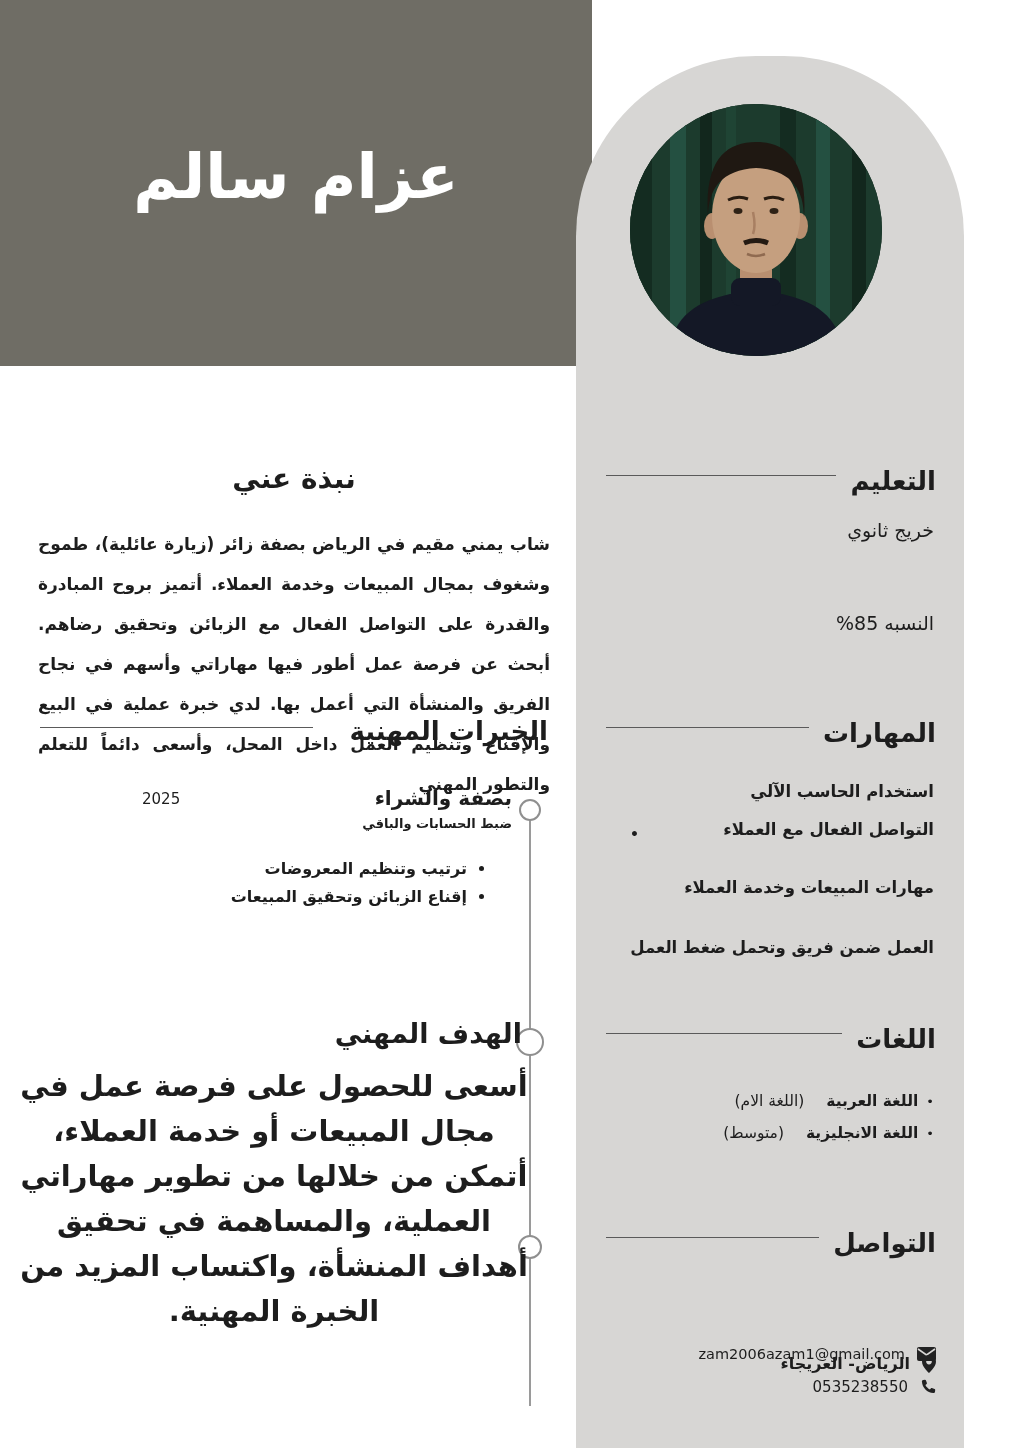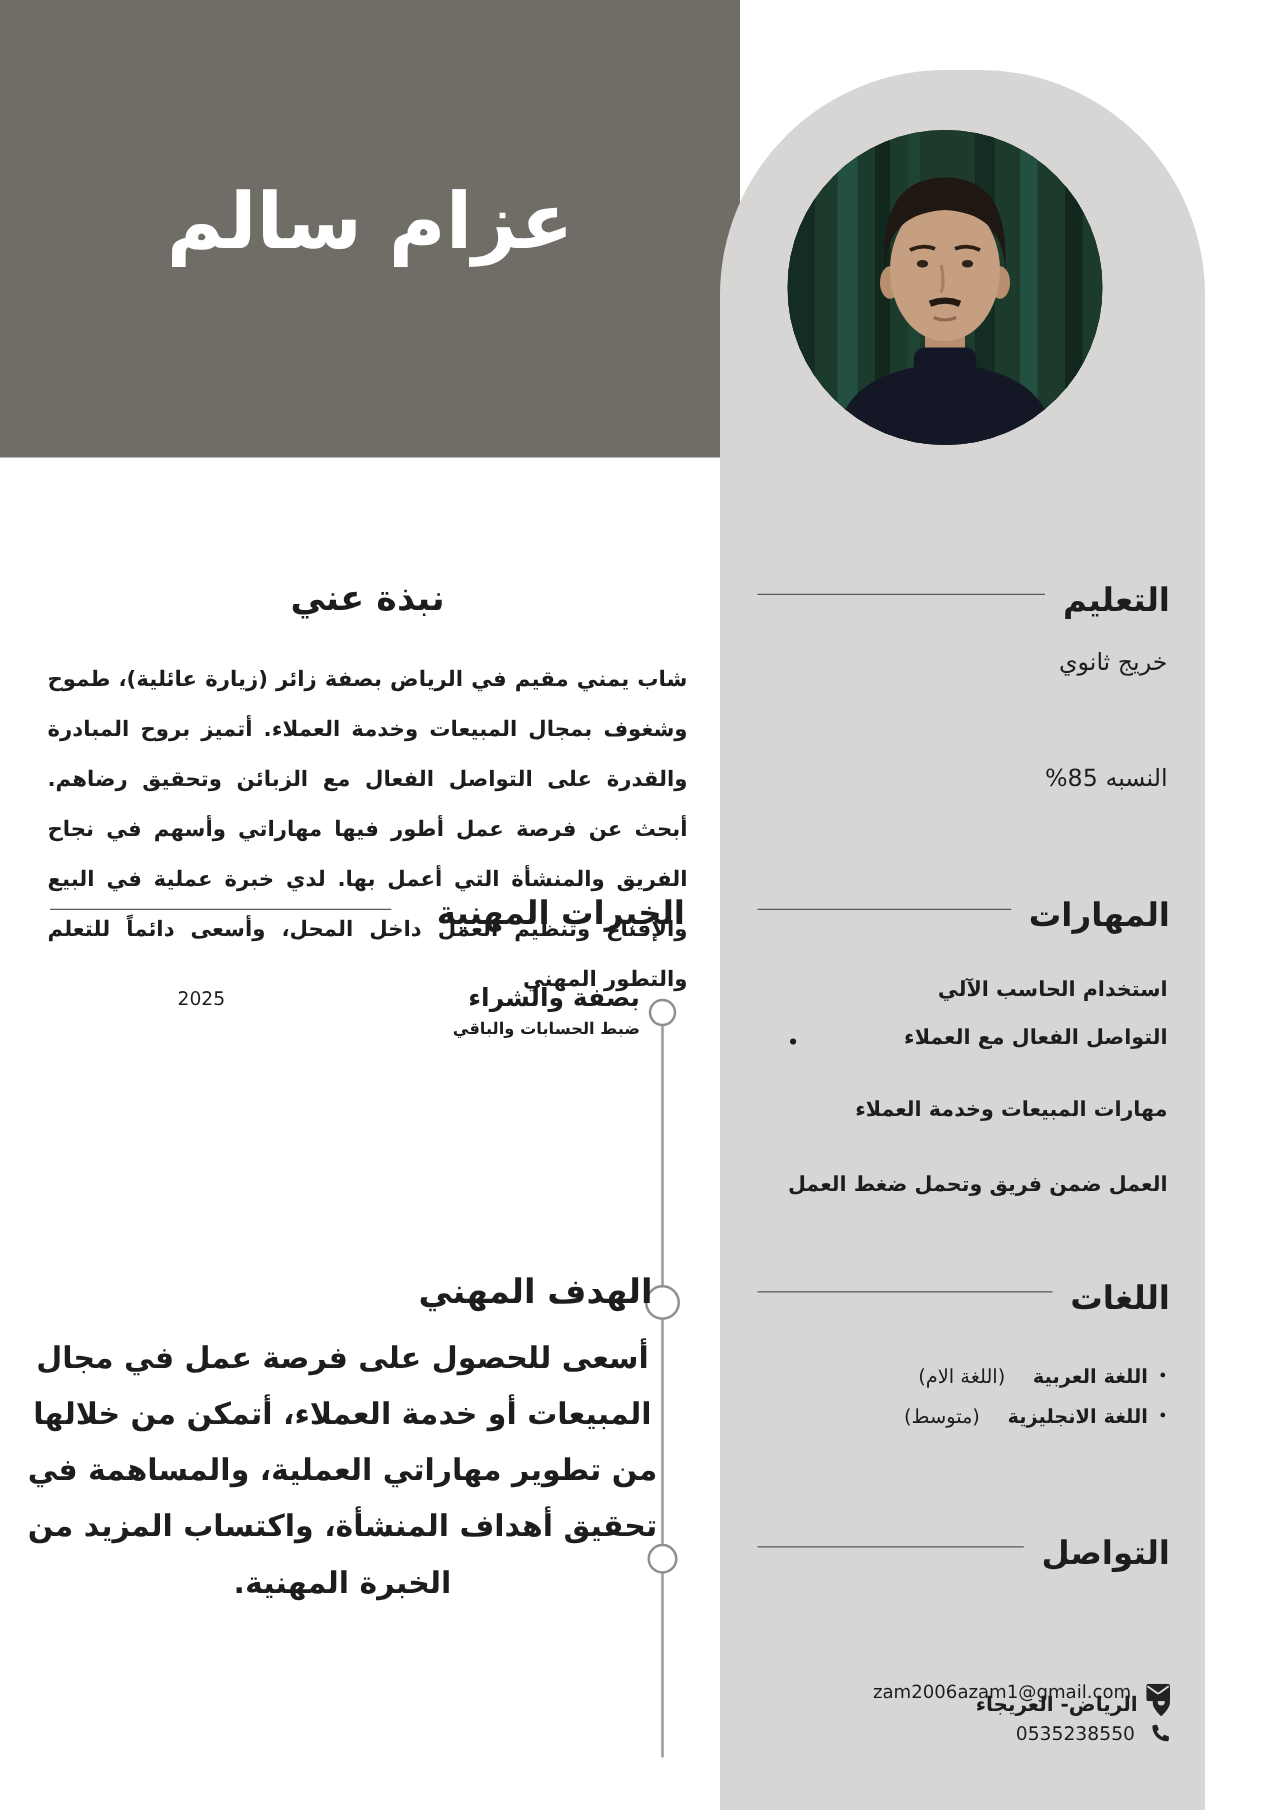--- a/index.html
+++ b/index.html
@@ -62,21 +62,21 @@
   .job-sub { font-size:13px; font-weight:bold; text-align:right; margin-top:6px; }
   .exp-bullets { margin-top:24px; padding-right:45px; }
   .exp-bullets li { font-size:16px; font-weight:bold; line-height:28px; text-align:right; }
 
   .objective-title {
     position:absolute; top:1018px; left:40px; width:482px;
     font-size:27px; font-weight:bold; text-align:right;
   }
   .objective-text {
     position:absolute; top:1064px; left:12px; width:524px;
-    font-size:24px; font-weight:bold; line-height:45px; text-align:center;
+    font-size:29px; font-weight:bold; line-height:45px; text-align:center;
   }
 
   
   .timeline-line { position:absolute; left:529px; top:810px; width:2px; height:596px; background:#9a9a9a; }
   .tl-circle { position:absolute; background:#ffffff; border:2px solid #8f8f8f; border-radius:50%; }
   .tl-c1 { left:519px; top:799px; width:22px; height:22px; }
   .tl-c2 { left:516px; top:1028px; width:28px; height:28px; }
   .tl-c3 { left:518px; top:1235px; width:24px; height:24px; }
 </style>
 </head>
@@ -99,20 +99,24 @@
 
 <div class="m-head" style="top:716px; left:40px; width:508px;">
   <div class="m-title" style="font-size:26px;">الخبرات المهنية</div>
   <div class="head-line"></div>
 </div>
 
 <div class="exp-entry">
   <div class="job-title">بصفة والشراء</div>
   <div class="job-year">2025</div>
   <div class="job-sub">ضبط الحسابات والباقي</div>
+  <ul class="exp-bullets">
+    <li>ترتيب وتنظيم المعروضات</li>
+    <li>إقناع الزبائن وتحقيق المبيعات</li>
+  </ul>
 </div>
 
 <div class="objective-title">الهدف المهني</div>
 <div class="objective-text">أسعى للحصول على فرصة عمل في مجال المبيعات أو خدمة العملاء، أتمكن من خلالها من تطوير مهاراتي العملية، والمساهمة في تحقيق أهداف المنشأة، واكتساب المزيد من الخبرة المهنية.</div>
 
 <div class="sidebar">
 
   <div class="photo-wrap">
     <svg viewBox="0 0 252 252" aria-hidden="true">
       <rect width="252" height="252" fill="#1c3b2d"></rect>

